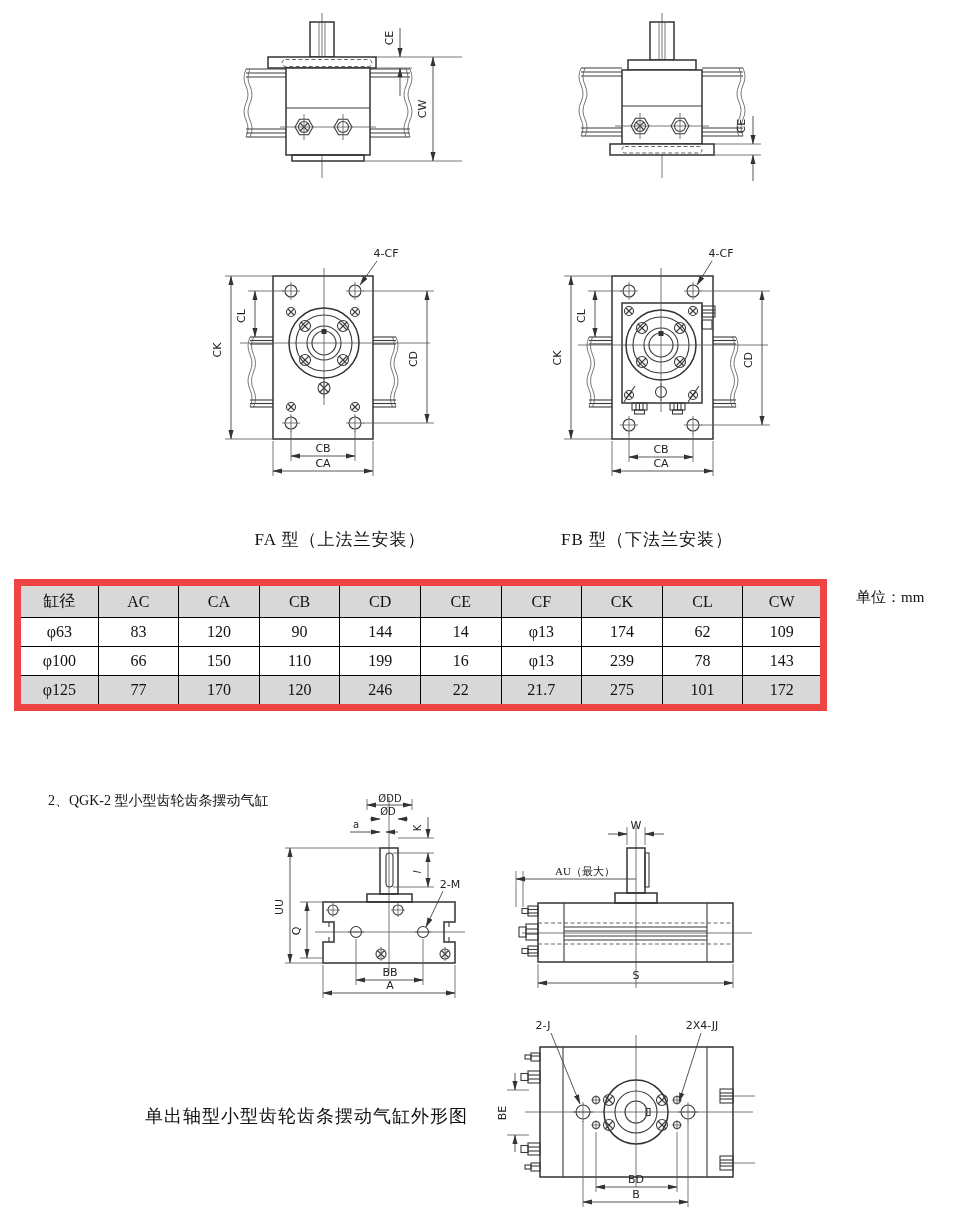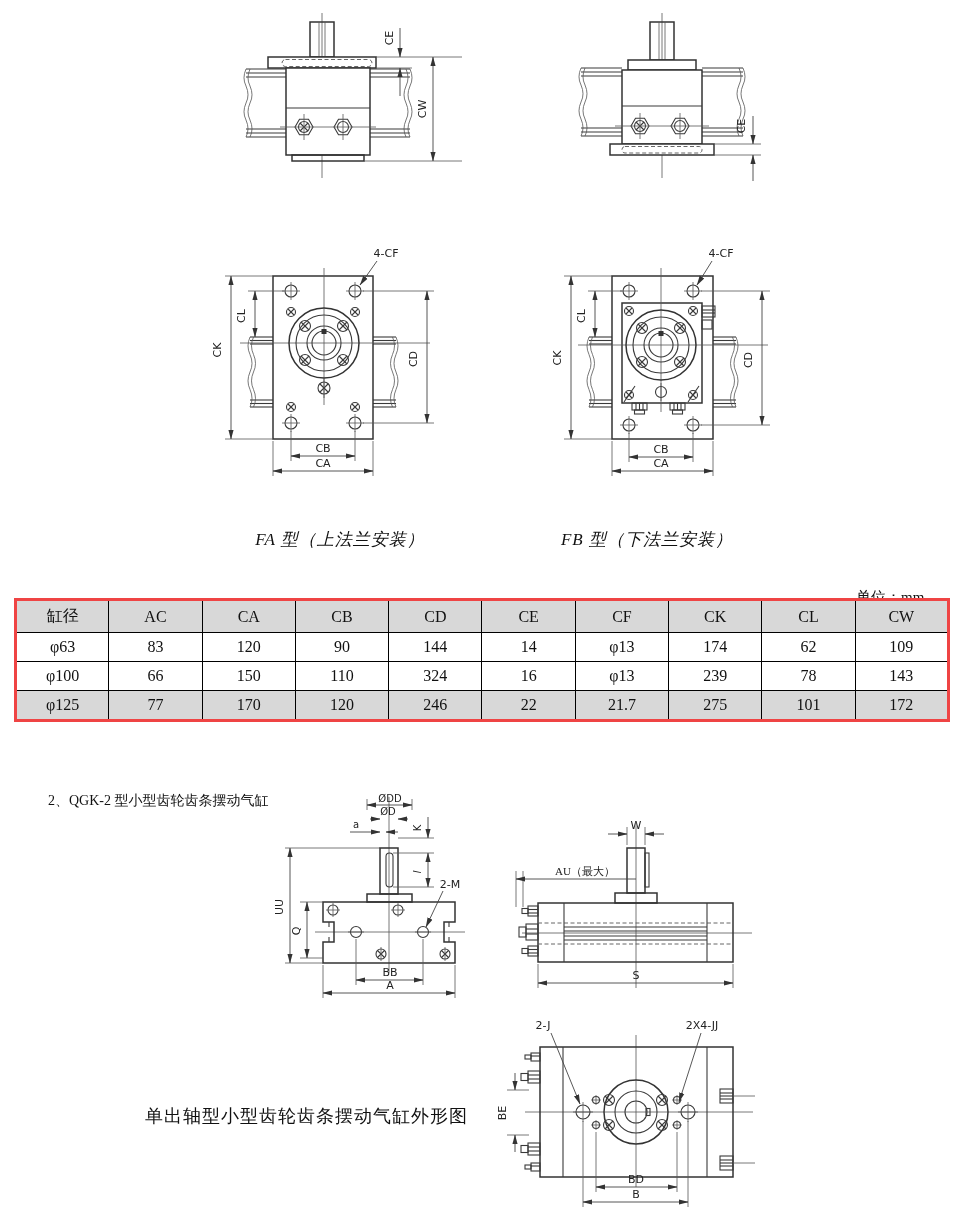--- a/index.html
+++ b/index.html
@@ -9,26 +9,26 @@
   .o{stroke:#333;stroke-width:1.5;fill:none;}
   .o2{stroke:#3a3a3a;stroke-width:1.1;fill:none;}
   .t{stroke:#555;stroke-width:0.8;fill:none;}
   .d{stroke:#444;stroke-width:0.9;fill:none;}
   .h{stroke:#555;stroke-width:0.9;fill:none;stroke-dasharray:4 2.5;}
   .wf{fill:#fff;}
   .lab{font-family:"DejaVu Sans",sans-serif;font-size:11px;fill:#222;}
   .labs{font-family:"DejaVu Sans",sans-serif;font-size:10px;fill:#222;}
   .labi{font-family:"DejaVu Sans",sans-serif;font-size:11px;font-style:italic;fill:#222;}
   .labc{font-family:"Liberation Serif",serif;font-size:11px;fill:#222;}
-  .cap{position:absolute;font-size:17px;text-align:center;letter-spacing:1px;font-style:italic;}
+  .cap{position:absolute;font-size:17px;text-align:center;letter-spacing:1px;}
   .unit{position:absolute;left:856px;top:588px;font-size:15px;}
   .sec{position:absolute;left:48px;top:792px;font-size:14px;}
   .cap2{position:absolute;left:145px;top:1104px;font-size:18px;letter-spacing:1px;text-align:center;}
-  table.dim{position:absolute;left:14px;top:598px;width:936px;border-collapse:collapse;
-            border:3px solid #ef4444;table-layout:fixed;}
+  table.dim{position:absolute;left:14px;top:579px;width:813px;border-collapse:collapse;
+            border:7px solid #ef4444;table-layout:fixed;}
   table.dim th,table.dim td{border:1px solid #000;text-align:center;vertical-align:middle;
             font-size:16px;font-weight:normal;height:28px;padding:0;}
   table.dim tr.hd th{height:31px;}
   tr.shade{background:#d8d8d8;}
 </style>
 </head>
 <body>
 
 <div class="page">
 
@@ -411,21 +411,21 @@
       <td>φ13</td>
       <td>174</td>
       <td>62</td>
       <td>109</td>
     </tr>
     <tr>
       <td>φ100</td>
       <td>66</td>
       <td>150</td>
       <td>110</td>
-      <td>324</td>
+      <td>199</td>
       <td>16</td>
       <td>φ13</td>
       <td>239</td>
       <td>78</td>
       <td>143</td>
     </tr>
     <tr class="shade">
       <td>φ125</td>
       <td>77</td>
       <td>170</td>

